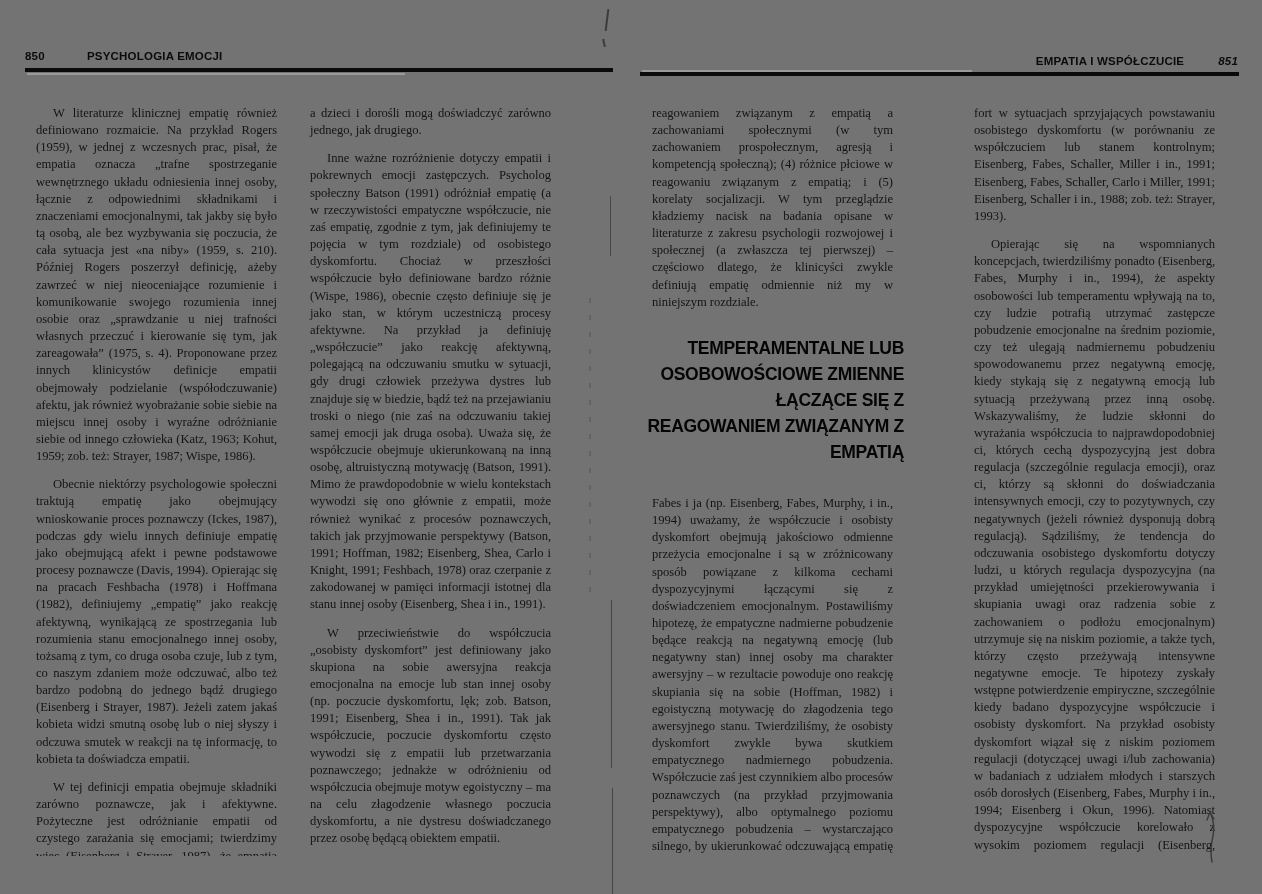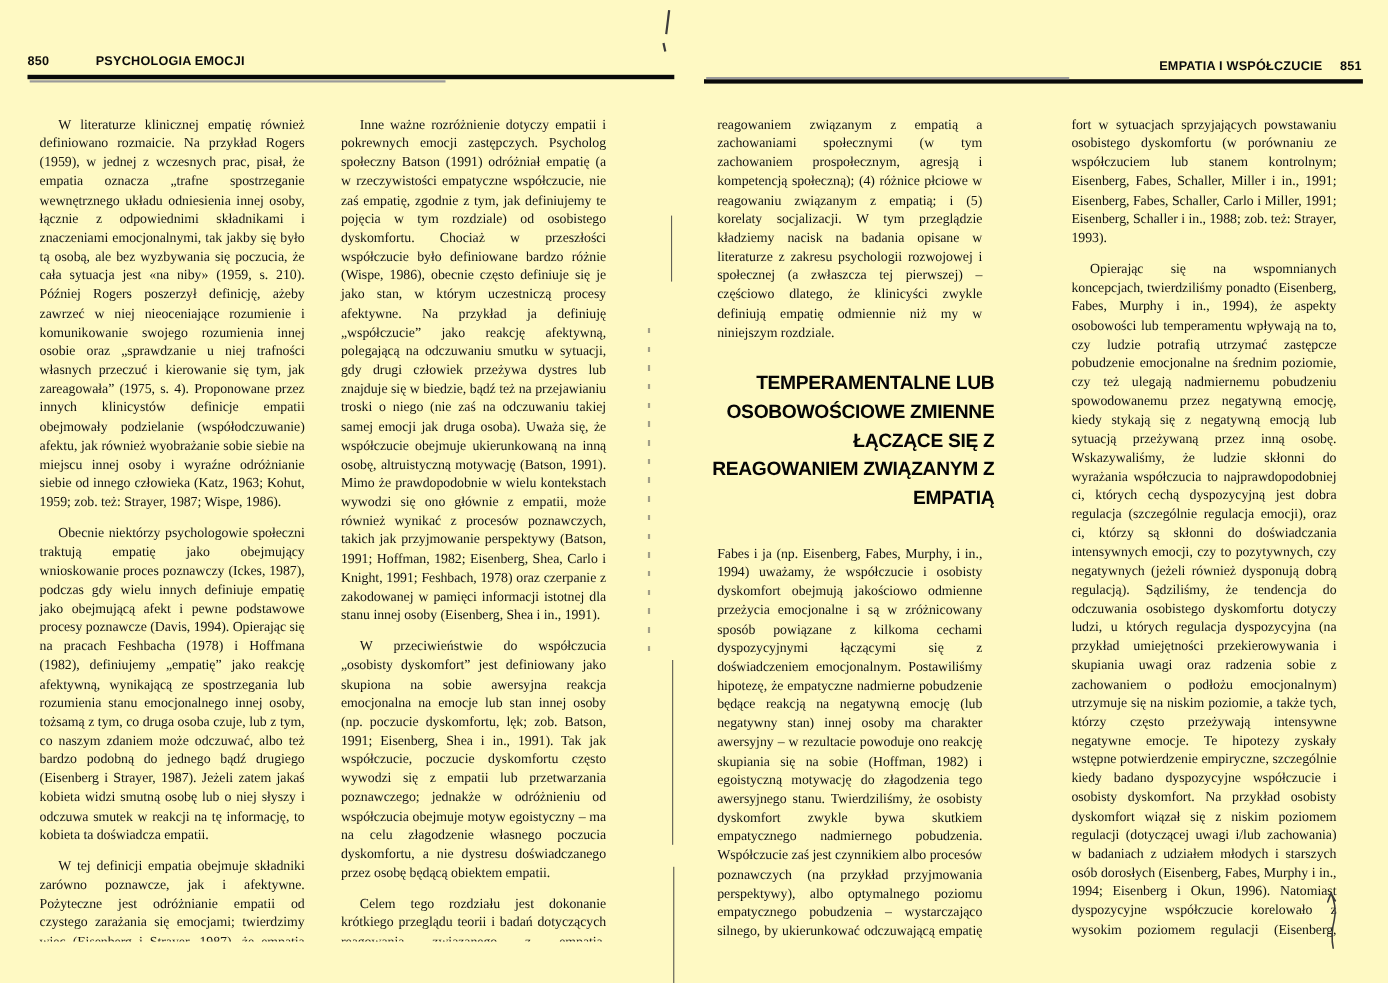--- a/index.html
+++ b/index.html
@@ -3,38 +3,38 @@
 <meta charset="utf-8">
 <style>
   html,body{margin:0;padding:0;}
   body{
     background:#e8e8e8;
     font-family:"Liberation Serif","DejaVu Serif",serif;
   }
   .spread{
     position:relative;
     width:1262px;height:894px;
-    background:#fef9c3;
+    background:#737373;
     overflow:hidden;
     color:#111;
   }
   
   .running-head{
     position:absolute;
     font-family:"Liberation Sans","DejaVu Sans",sans-serif;
     font-weight:700;
     font-size:11.5px;
     letter-spacing:0.2px;
     color:#0b0b0b;
     white-space:nowrap;
   }
   .rh-left{left:25px;top:50px;}
   .rh-left .pagenum{display:inline-block;width:62px;}
   .rh-right{right:24px;top:55px;text-align:right;}
-  .rh-right .pagenum{display:inline-block;margin-left:16px;}
+  .rh-right .pagenum{display:inline-block;margin-left:34px;font-style:italic;}
   .head-rule{
     position:absolute;height:3.5px;background:#0a0a0a;
   }
   .head-rule.left{left:25px;width:588px;top:68px;}
   .head-rule.right{left:640px;width:599px;top:72px;}
   .head-rule-echo{
     position:absolute;height:1.5px;background:#9a9a9a;
   }
   .head-rule-echo.left{left:27px;width:378px;top:73px;}
   .head-rule-echo.right{left:642px;width:330px;top:70px;}
@@ -103,20 +103,21 @@
   <div class="head-rule right"></div>
   <div class="head-rule-echo right"></div>
 
   <div class="col col-l1">
     <p class="indent">W literaturze klinicznej empatię również definiowano rozmaicie. Na przykład Rogers (1959), w jednej z wczesnych prac, pisał, że empatia oznacza „trafne spostrzeganie wewnętrznego układu odniesienia innej osoby, łącznie z odpowiednimi składnikami i znaczeniami emocjonalnymi, tak jakby się było tą osobą, ale bez wyzbywania się poczucia, że cała sytuacja jest «na niby» (1959, s. 210). Później Rogers poszerzył definicję, ażeby zawrzeć w niej nieoceniające rozumienie i komunikowanie swojego rozumienia innej osobie oraz „sprawdzanie u niej trafności własnych przeczuć i kierowanie się tym, jak zareagowała” (1975, s. 4). Proponowane przez innych klinicystów definicje empatii obejmowały podzielanie (współodczuwanie) afektu, jak również wyobrażanie sobie siebie na miejscu innej osoby i wyraźne odróżnianie siebie od innego człowieka (Katz, 1963; Kohut, 1959; zob. też: Strayer, 1987; Wispe, 1986).</p>
     <p class="indent">Obecnie niektórzy psychologowie społeczni traktują empatię jako obejmujący wnioskowanie proces poznawczy (Ickes, 1987), podczas gdy wielu innych definiuje empatię jako obejmującą afekt i pewne podstawowe procesy poznawcze (Davis, 1994). Opierając się na pracach Feshbacha (1978) i Hoffmana (1982), definiujemy „empatię” jako reakcję afektywną, wynikającą ze spostrzegania lub rozumienia stanu emocjonalnego innej osoby, tożsamą z tym, co druga osoba czuje, lub z tym, co naszym zdaniem może odczuwać, albo też bardzo podobną do jednego bądź drugiego (Eisenberg i Strayer, 1987). Jeżeli zatem jakaś kobieta widzi smutną osobę lub o niej słyszy i odczuwa smutek w reakcji na tę informację, to kobieta ta doświadcza empatii.</p>
     <p class="indent">W tej definicji empatia obejmuje składniki zarówno poznawcze, jak i afektywne. Pożyteczne jest odróżnianie empatii od czystego zarażania się emocjami; twierdzimy więc (Eisenberg i Strayer, 1987), że empatia wymaga wyodrębnienia, chociażby w pewnym stopniu, własnego i cudzego stanu emocjonalnego (zob. Feshbach, 1978; Lewis, 1990) i przynajmniej minimalnego uświadamiania sobie tej różnicy w określonych kontekstach. Zgodnie z tym punktem widzenia niemowlęta doświadczają zarażania się emocjami, ale nie empatii,</p>
   </div>
 
   <div class="col col-l2">
+    <p>a dzieci i dorośli mogą doświadczyć zarówno jednego, jak drugiego.</p>
     <p class="indent">Inne ważne rozróżnienie dotyczy empatii i pokrewnych emocji zastępczych. Psycholog społeczny Batson (1991) odróżniał empatię (a w rzeczywistości empatyczne współczucie, nie zaś empatię, zgodnie z tym, jak definiujemy te pojęcia w tym rozdziale) od osobistego dyskomfortu. Chociaż w przeszłości współczucie było definiowane bardzo różnie (Wispe, 1986), obecnie często definiuje się je jako stan, w którym uczestniczą procesy afektywne. Na przykład ja definiuję „współczucie” jako reakcję afektywną, polegającą na odczuwaniu smutku w sytuacji, gdy drugi człowiek przeżywa dystres lub znajduje się w biedzie, bądź też na przejawianiu troski o niego (nie zaś na odczuwaniu takiej samej emocji jak druga osoba). Uważa się, że współczucie obejmuje ukierunkowaną na inną osobę, altruistyczną motywację (Batson, 1991). Mimo że prawdopodobnie w wielu kontekstach wywodzi się ono głównie z empatii, może również wynikać z procesów poznawczych, takich jak przyjmowanie perspektywy (Batson, 1991; Hoffman, 1982; Eisenberg, Shea, Carlo i Knight, 1991; Feshbach, 1978) oraz czerpanie z zakodowanej w pamięci informacji istotnej dla stanu innej osoby (Eisenberg, Shea i in., 1991).</p>
     <p class="indent">W przeciwieństwie do współczucia „osobisty dyskomfort” jest definiowany jako skupiona na sobie awersyjna reakcja emocjonalna na emocje lub stan innej osoby (np. poczucie dyskomfortu, lęk; zob. Batson, 1991; Eisenberg, Shea i in., 1991). Tak jak współczucie, poczucie dyskomfortu często wywodzi się z empatii lub przetwarzania poznawczego; jednakże w odróżnieniu od współczucia obejmuje motyw egoistyczny – ma na celu złagodzenie własnego poczucia dyskomfortu, a nie dystresu doświadczanego przez osobę będącą obiektem empatii.</p>
     <p class="indent">Celem tego rozdziału jest dokonanie krótkiego przeglądu teorii i badań dotyczących reagowania związanego z empatią. Uwypuklono tematy dominujące we współczesnych badaniach, w tym (1) temperamentalne lub osobowościowe zmienne łączące się z reagowaniem związanym z empatią; (2) rozwój reagowania związanego z empatią; (3) relacje pomiędzy</p>
   </div>
 
   <div class="col col-r1">
     <p>reagowaniem związanym z empatią a zachowaniami społecznymi (w tym zachowaniem prospołecznym, agresją i kompetencją społeczną); (4) różnice płciowe w reagowaniu związanym z empatią; i (5) korelaty socjalizacji. W tym przeglądzie kładziemy nacisk na badania opisane w literaturze z zakresu psychologii rozwojowej i społecznej (a zwłaszcza tej pierwszej) – częściowo dlatego, że klinicyści zwykle definiują empatię odmiennie niż my w niniejszym rozdziale.</p>
     <h2 class="section-heading">Temperamentalne lub osobowościowe zmienne łączące się z reagowaniem związanym z empatią</h2>
     <p>Fabes i ja (np. Eisenberg, Fabes, Murphy, i in., 1994) uważamy, że współczucie i osobisty dyskomfort obejmują jakościowo odmienne przeżycia emocjonalne i są w zróżnicowany sposób powiązane z kilkoma cechami dyspozycyjnymi łączącymi się z doświadczeniem emocjonalnym. Postawiliśmy hipotezę, że empatyczne nadmierne pobudzenie będące reakcją na negatywną emocję (lub negatywny stan) innej osoby ma charakter awersyjny – w rezultacie powoduje ono reakcję skupiania się na sobie (Hoffman, 1982) i egoistyczną motywację do złagodzenia tego awersyjnego stanu. Twierdziliśmy, że osobisty dyskomfort zwykle bywa skutkiem empatycznego nadmiernego pobudzenia. Współczucie zaś jest czynnikiem albo procesów poznawczych (na przykład przyjmowania perspektywy), albo optymalnego poziomu empatycznego pobudzenia – wystarczająco silnego, by ukierunkować odczuwającą empatię osobę w stronę drugiego człowieka, ale nie na tyle silnego, by miało charakter awersyjny. Zgodnie z tymi hipotezami negatywna emocja była łączona ze skupianiem się na sobie (np. Wood, Saltzberg i Goldsamt, 1990); ponadto okazało się, że ludzie wykazują wyższy poziom konduktancji skóry lub wzrost tempa pracy serca, a niekiedy deklarują większy dyskom-</p>
   </div>

